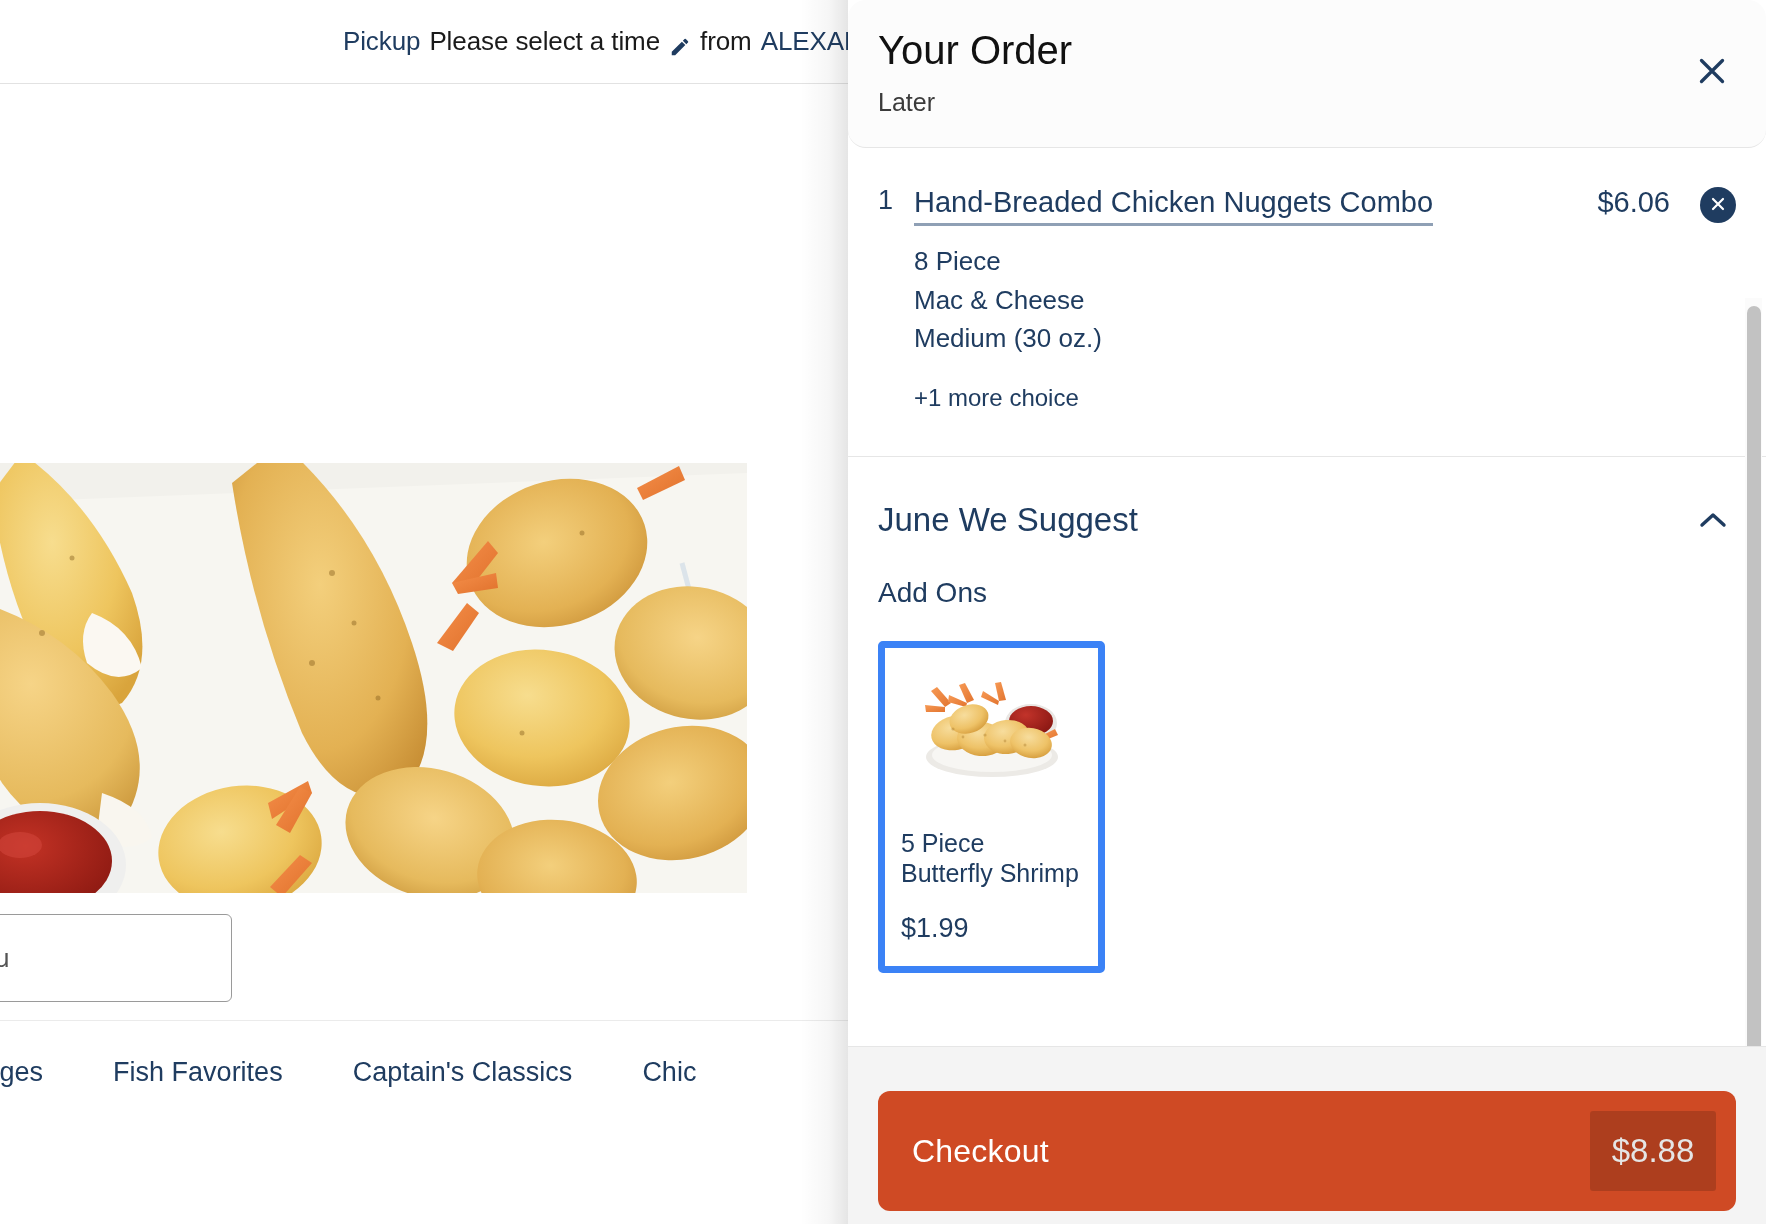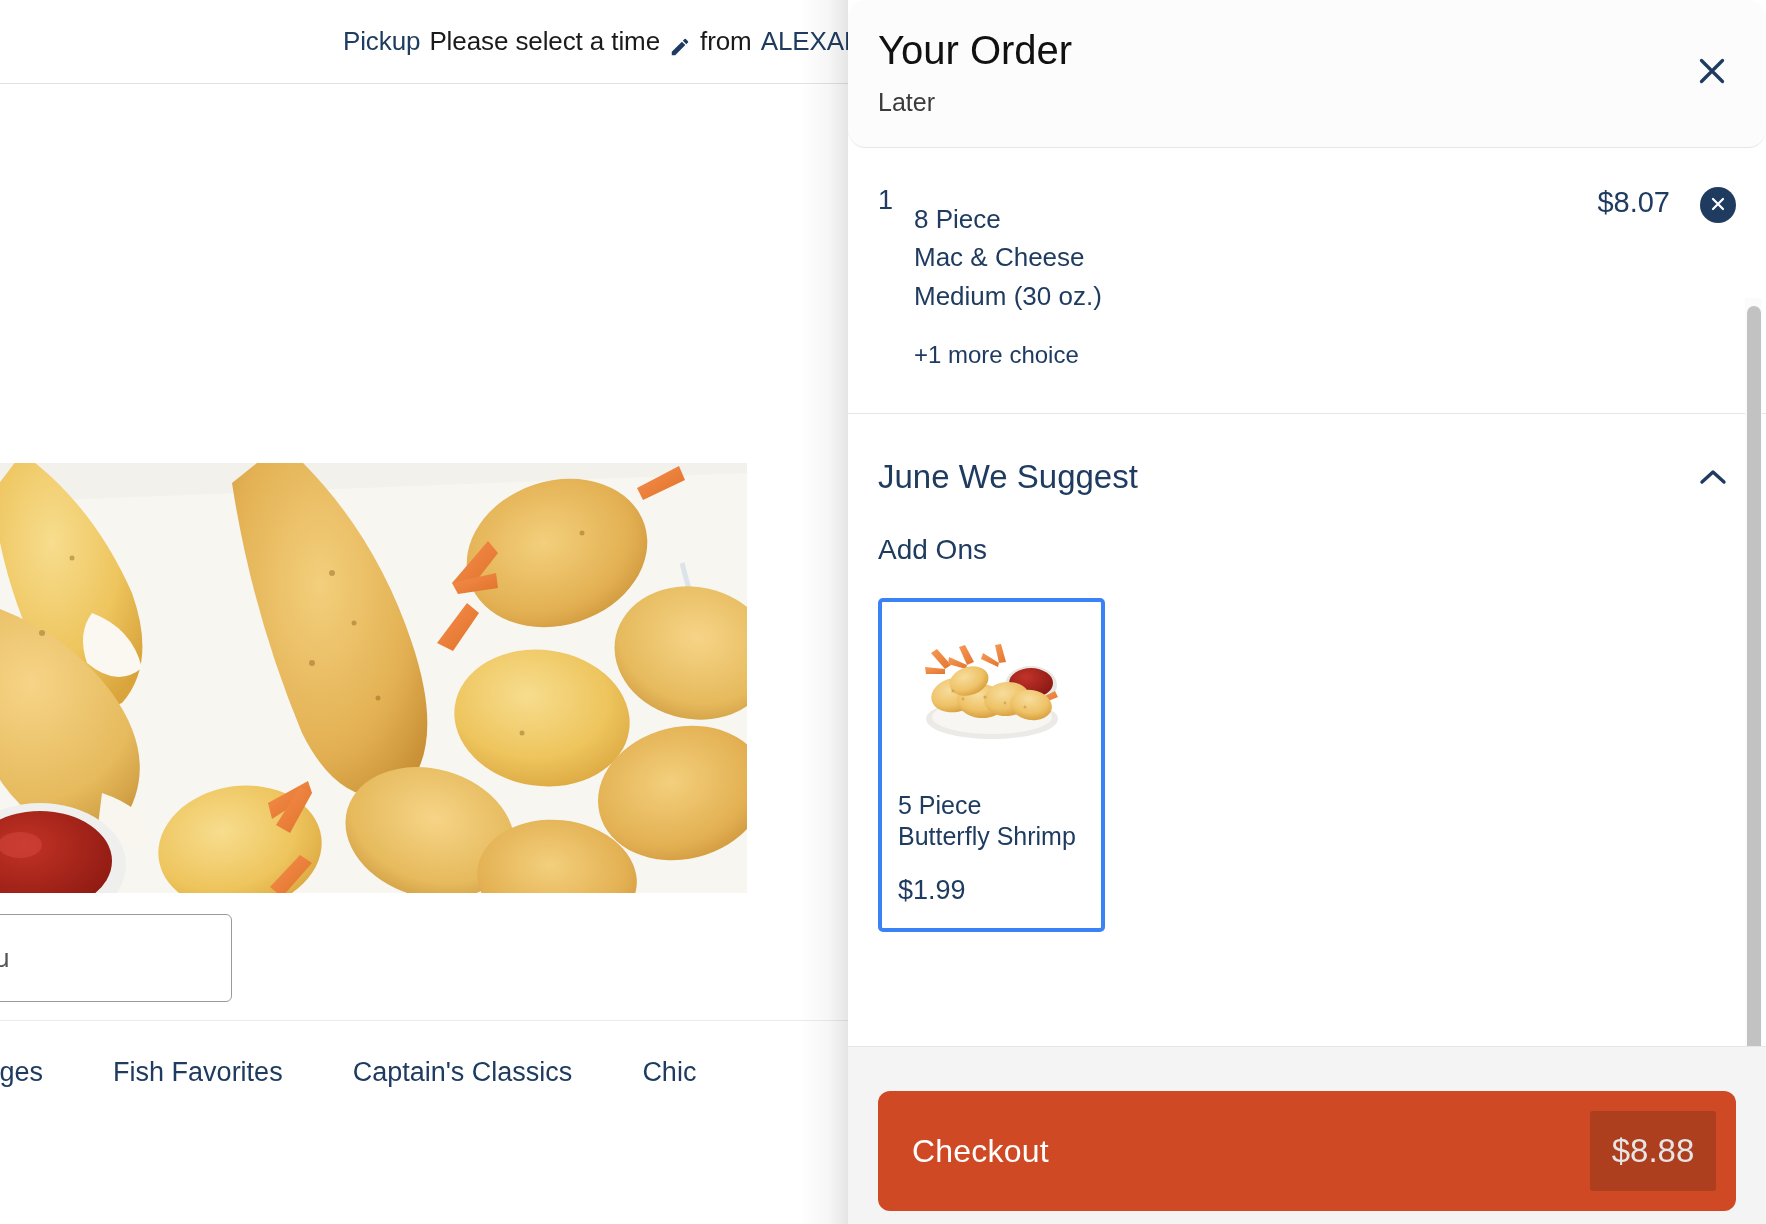--- a/index.html
+++ b/index.html
@@ -250,24 +250,24 @@
     color: #1f3c60;
   }
 
   .addon-grid {
     margin-top: 32px;
     display: flex;
     gap: 24px;
   }
   .addon-card {
     width: 227px;
-    border: 4px solid #3b82f6;
+    border: 7px solid #3b82f6;
     border-radius: 5px;
     background: #fff;
-    padding: 16px 16px 22px 16px;
+    padding: 8px 16px 22px 16px;
     cursor: pointer;
   }
   .addon-img {
     height: 150px;
     display: flex;
     align-items: center;
     justify-content: center;
   }
   .addon-img svg { width: 170px; height: 120px; }
   .addon-name {
@@ -473,28 +473,29 @@
         </span>
       </button>
     </div>
 
     <div class="panel-body">
 
       <div class="order-item">
         <div class="oi-row">
           <div class="oi-qty">1</div>
           <div class="oi-main">
+            <span class="oi-name">Hand-Breaded Chicken Nuggets Combo</span>
             <div class="oi-opts">
               <div class="oi-opt">8 Piece</div>
               <div class="oi-opt">Mac &amp; Cheese</div>
               <div class="oi-opt">Medium (30 oz.)</div>
             </div>
             <div class="oi-more">+1 more choice</div>
           </div>
-          <div class="oi-price">$8.07</div>
+          <div class="oi-price">$6.06</div>
           <button class="oi-remove">
             <span>
               <svg viewBox="0 0 24 24" stroke="#ffffff" stroke-width="2.6" fill="none" stroke-linecap="round">
                 <path d="M6 6 L18 18 M18 6 L6 18"></path>
               </svg>
             </span>
           </button>
         </div>
       </div>
 

